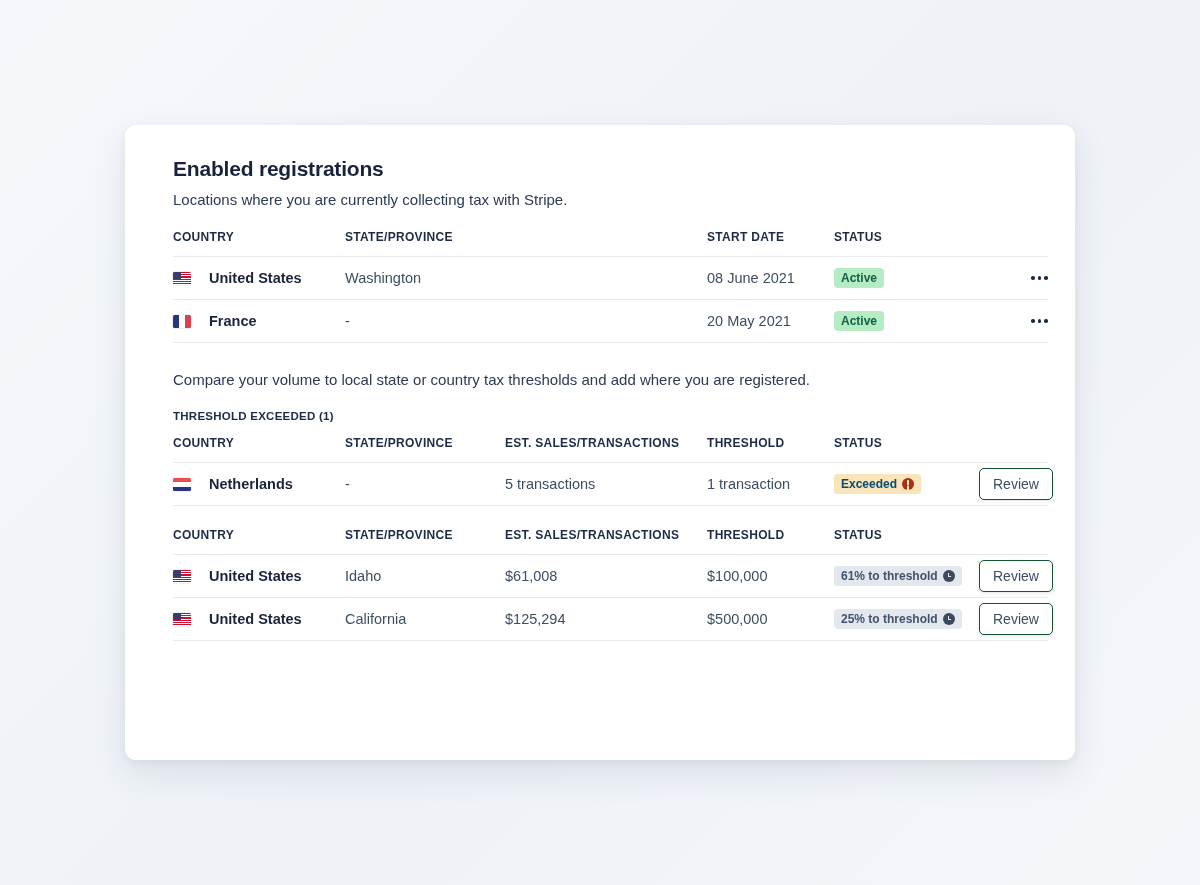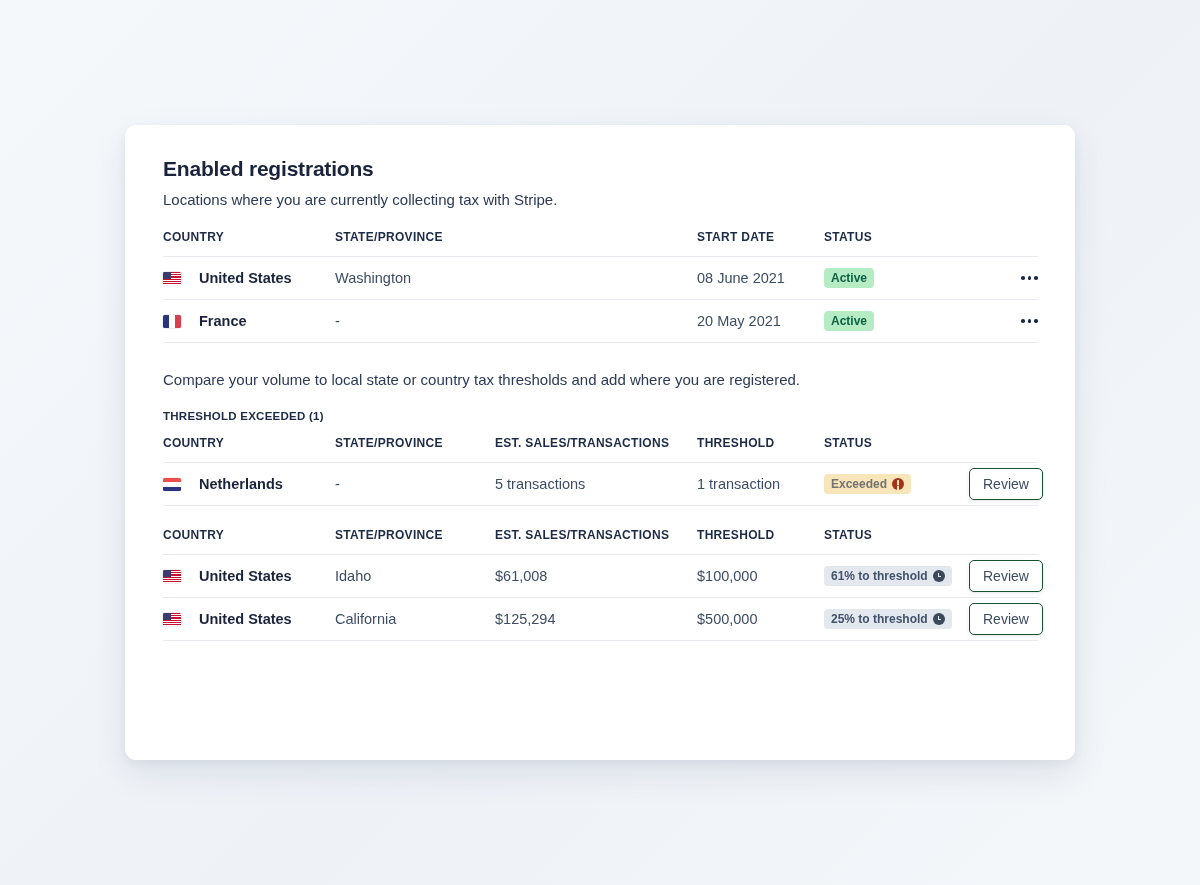--- a/index.html
+++ b/index.html
@@ -23,21 +23,21 @@
     top: 125px;
     width: 950px;
     min-height: 635px;
     background: #ffffff;
     border-radius: 11px;
     box-shadow: 0 14px 34px rgba(35, 55, 90, 0.10),
                 0 3px 9px rgba(35, 55, 90, 0.06);
     padding: 0 0 28px 0;
   }
 
-  .card-inner { padding: 32px 38px 0 38px; }
+  .card-inner { padding: 32px 38px 0 48px; }
 
   
   .section-title {
     font-size: 21px;
     font-weight: bold;
     color: #19233c;
     letter-spacing: -0.2px;
     margin: 0 0 10px 0;
   }
   .section-sub {
@@ -146,21 +146,21 @@
     align-items: center;
     gap: 5px;
     border-radius: 4px;
     padding: 2px 7px;
     font-size: 12px;
     font-weight: bold;
     line-height: 16px;
     white-space: nowrap;
   }
   .badge-active   { background: #b6ecc4; color: #0e6245; text-align: right; }
-  .badge-exceeded { background: #f8e5b9; color: #737373; }
+  .badge-exceeded { background: #f8e5b9; color: #0c4a6e; }
   .badge-monitor  { background: #e3e8ee; color: #42526b; font-weight: bold; }
 
   .ico-warn {
     width: 12px; height: 12px;
     border-radius: 50%;
     background: #a4321b;
     position: relative;
     flex: 0 0 auto;
   }
   .ico-warn::after {

